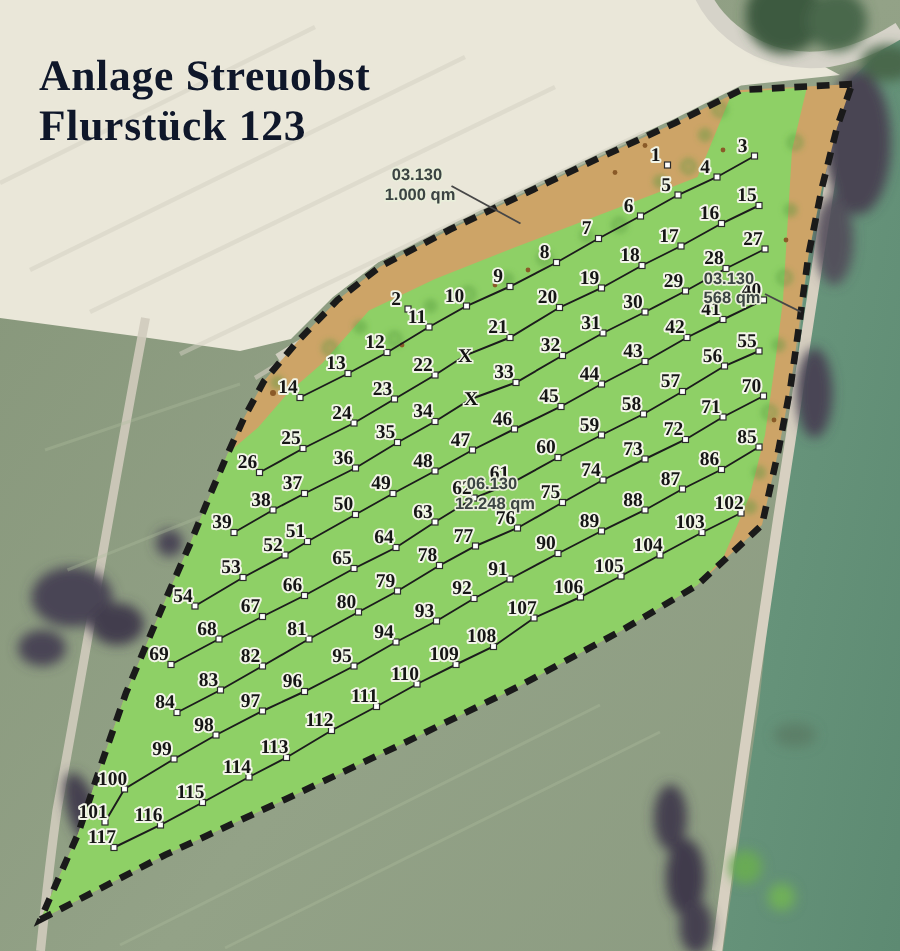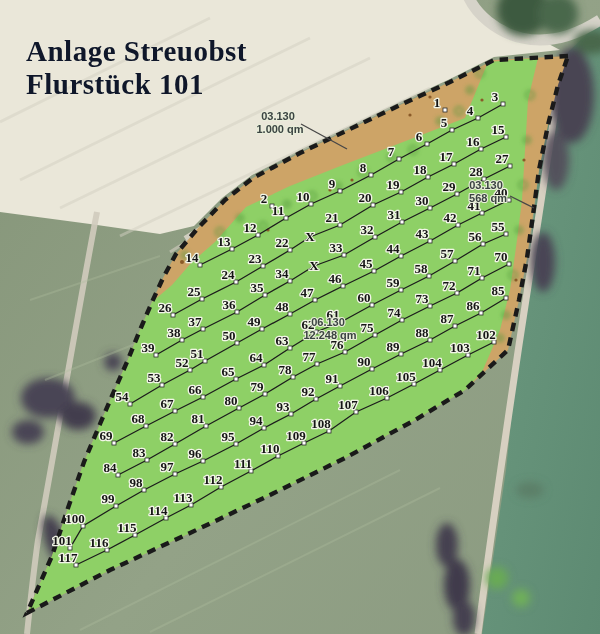--- a/index.html
+++ b/index.html
@@ -396,15 +396,15 @@
         <line x1="510" y1="196" x2="534" y2="208" class="leader"></line>
         <text x="486" y="189" class="areaLabel">03.130</text>
         <text x="488" y="202" class="areaLabel">568 qm</text>
         <text x="328" y="326" class="areaLabel">06.130</text>
         <text x="330" y="339" class="areaLabel">12.248 qm</text>
       </g>
   </svg>
 
   <div id="title-block">
     <div>Anlage Streuobst</div>
-    <div>Flurstück 101</div>
+    <div>Flurstück 123</div>
   </div>
 </div>
 
 </body></html>

